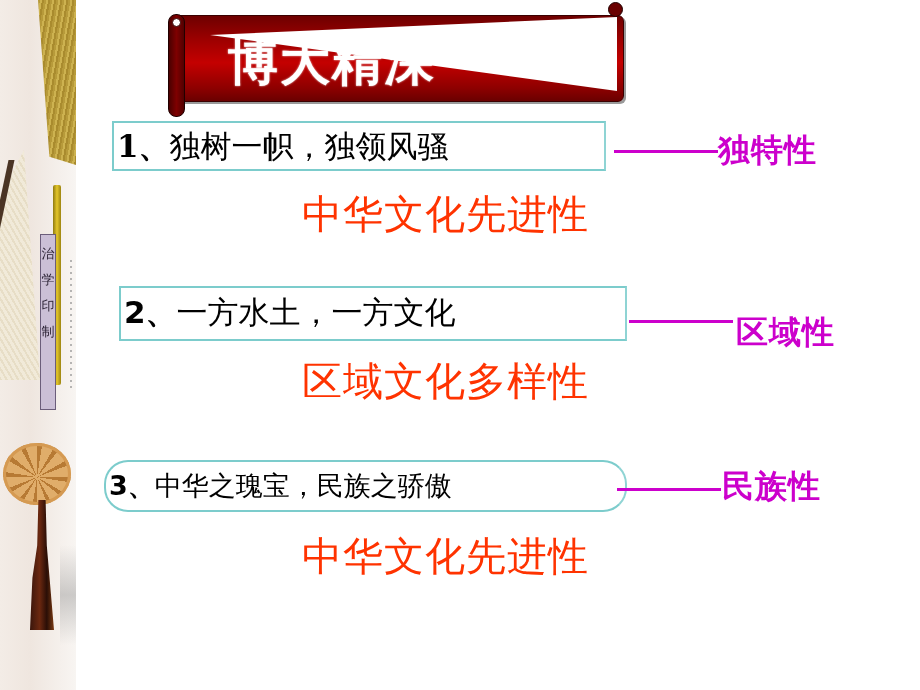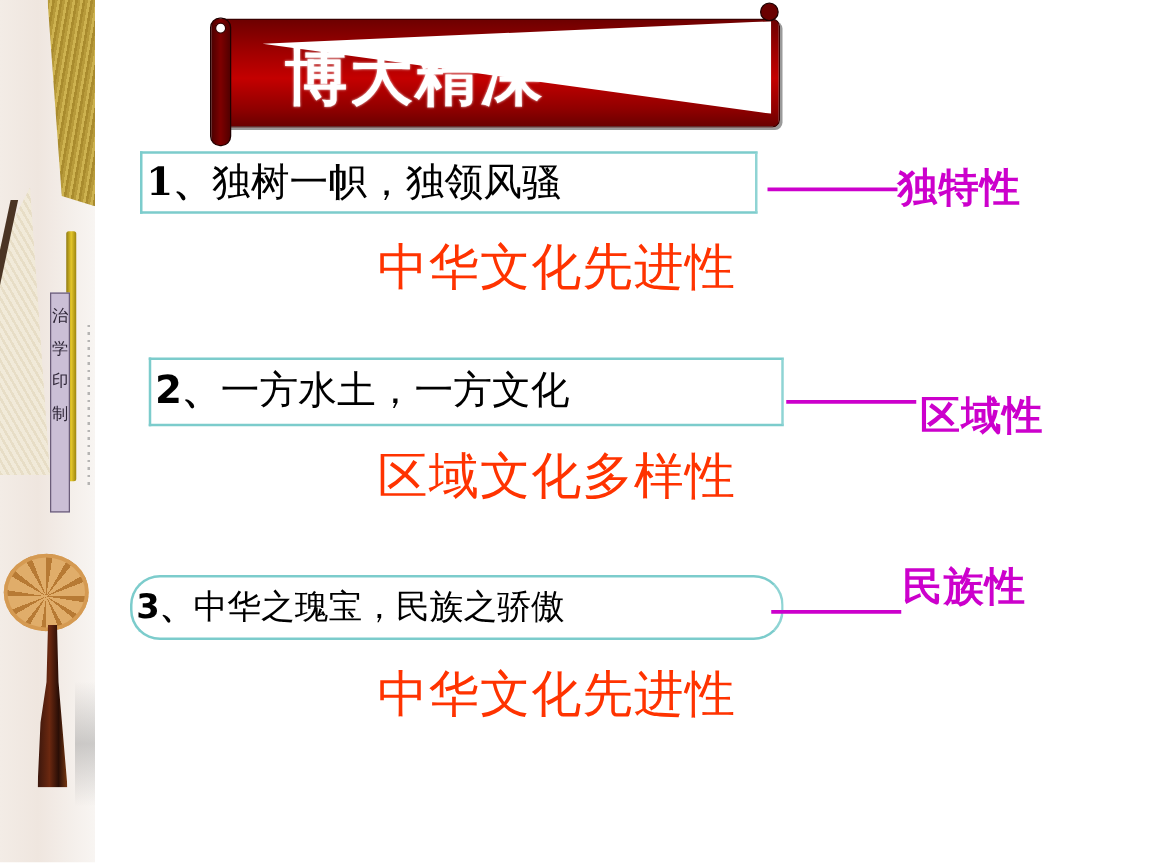--- a/index.html
+++ b/index.html
@@ -116,21 +116,21 @@
     .dash1 { left: 614px; top: 150px; width: 104px; }
     .dash2 { left: 629px; top: 320px; width: 104px; }
     .dash3 { left: 617px; top: 488px; width: 104px; }
 
     .trait {
       position: absolute; color: #cc00cc; font-weight: bold; font-size: 32px;
       line-height: 40px; white-space: nowrap; letter-spacing: 1px; text-align: center;
     }
     .trait1 { left: 718px; top: 130px; }
     .trait2 { left: 736px; top: 312px; }
-    .trait3 { left: 722px; top: 449px; }
+    .trait3 { left: 722px; top: 466px; }
 
     .sub {
       position: absolute; color: #ff3300; font-size: 40px; line-height: 48px;
       white-space: nowrap; letter-spacing: 1px; margin-left: 44px;
     }
     .sub1 { left: 258px; top: 190px; }
     .sub2 { left: 258px; top: 357px; }
     .sub3 { left: 258px; top: 532px; }
   </style>
 </head>

